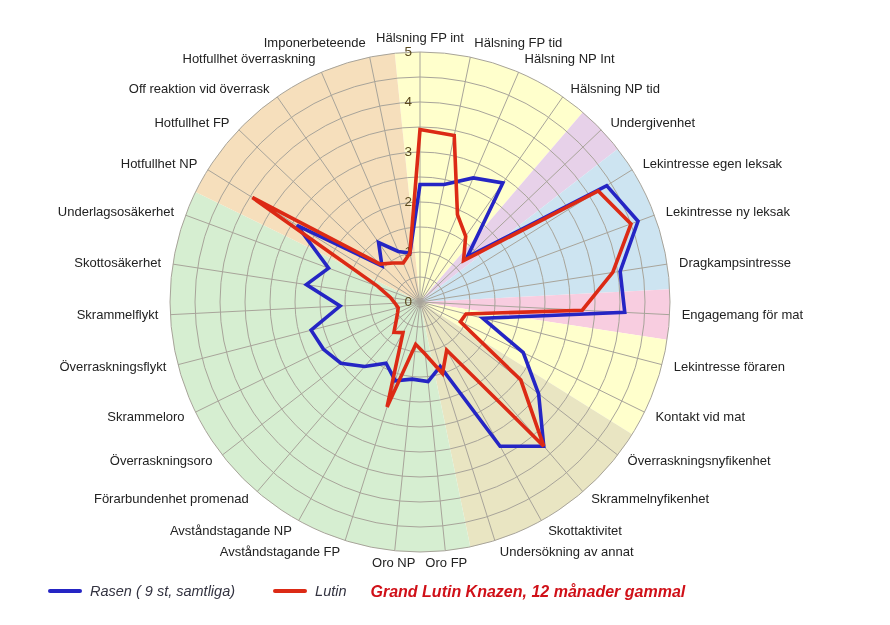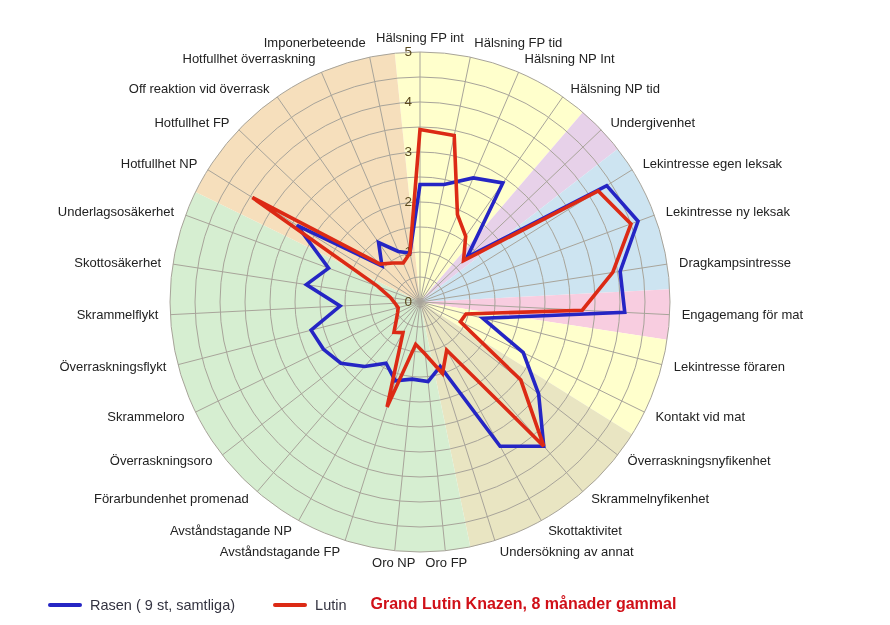--- a/index.html
+++ b/index.html
@@ -6,21 +6,21 @@
   body{
     width:890px;height:625px;position:relative;background:#ffffff;
     font-family:"Liberation Sans", sans-serif;overflow:hidden;
   }
   #chart-wrap{position:absolute;left:0;top:0;width:890px;height:625px;}
   #chart-wrap svg{display:block;}
   .axis-label{font-size:13px;fill:#222222;}
   .scale-label{font-size:13.5px;fill:#5a4a1e;}
   #footer{
     position:absolute;left:0;top:583px;width:890px;height:30px;
-    display:flex;align-items:flex-end;
+    display:flex;align-items:flex-start;font-style:italic;
   }
   .legend-item{display:flex;align-items:center;}
   .legend-swatch{width:34px;height:4px;border-radius:2px;}
   .legend-label{font-size:14.5px;color:#333340;margin-left:8px;white-space:nowrap;}
   #legend-rasen{margin-left:48px;}
   #legend-hunden{margin-left:38px;}
   #chart-title{
     font-size:16px;font-weight:bold;margin-left:24px;white-space:nowrap;
   }
 </style>
@@ -130,14 +130,14 @@
 
 <div id="footer">
   <div class="legend-item" id="legend-rasen">
     <span class="legend-swatch" style="background: rgb(37, 37, 196);"></span>
     <span class="legend-label">Rasen ( 9 st, samtliga)</span>
   </div>
   <div class="legend-item" id="legend-hunden">
     <span class="legend-swatch" style="background: rgb(220, 42, 21);"></span>
     <span class="legend-label">Lutin</span>
   </div>
-  <div id="chart-title" style="color: rgb(208, 16, 24);">Grand Lutin Knazen, 8 månader gammal</div>
+  <div id="chart-title" style="color: rgb(208, 16, 24);">Grand Lutin Knazen, 12 månader gammal</div>
 </div>
 
 </body></html>

